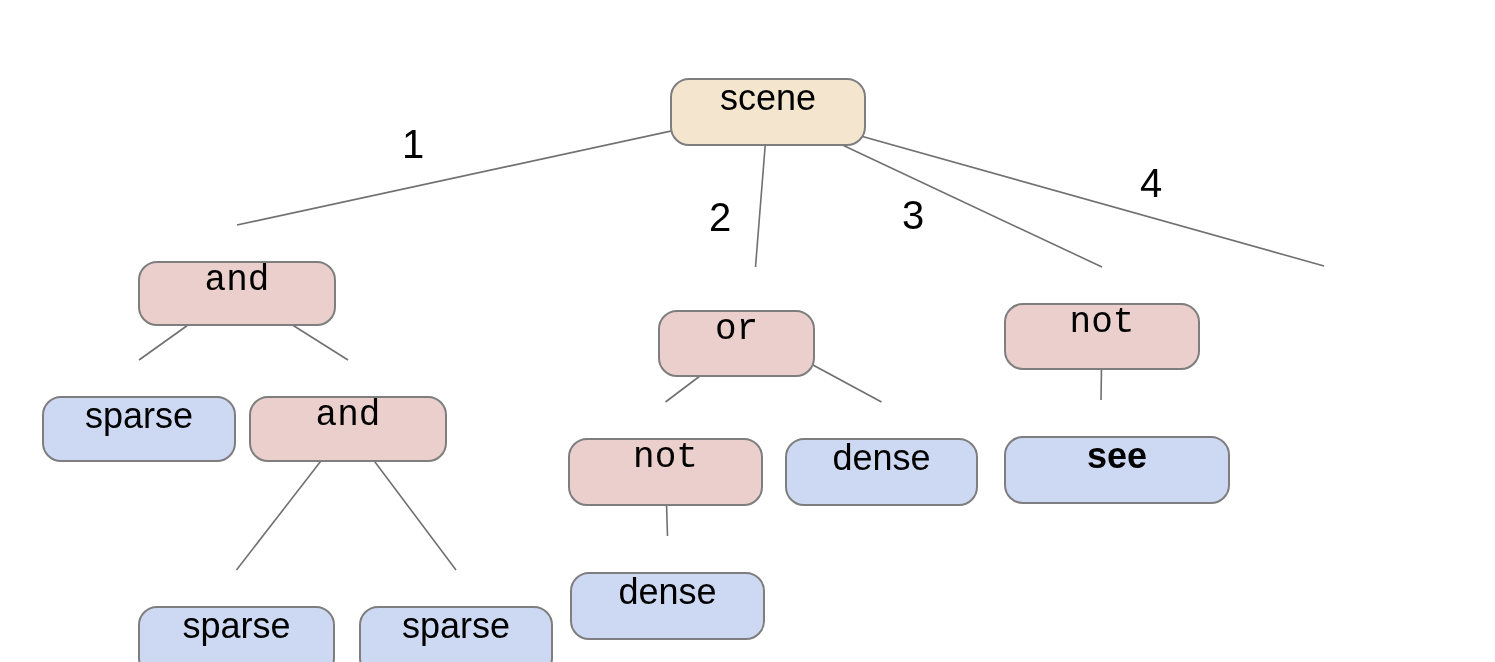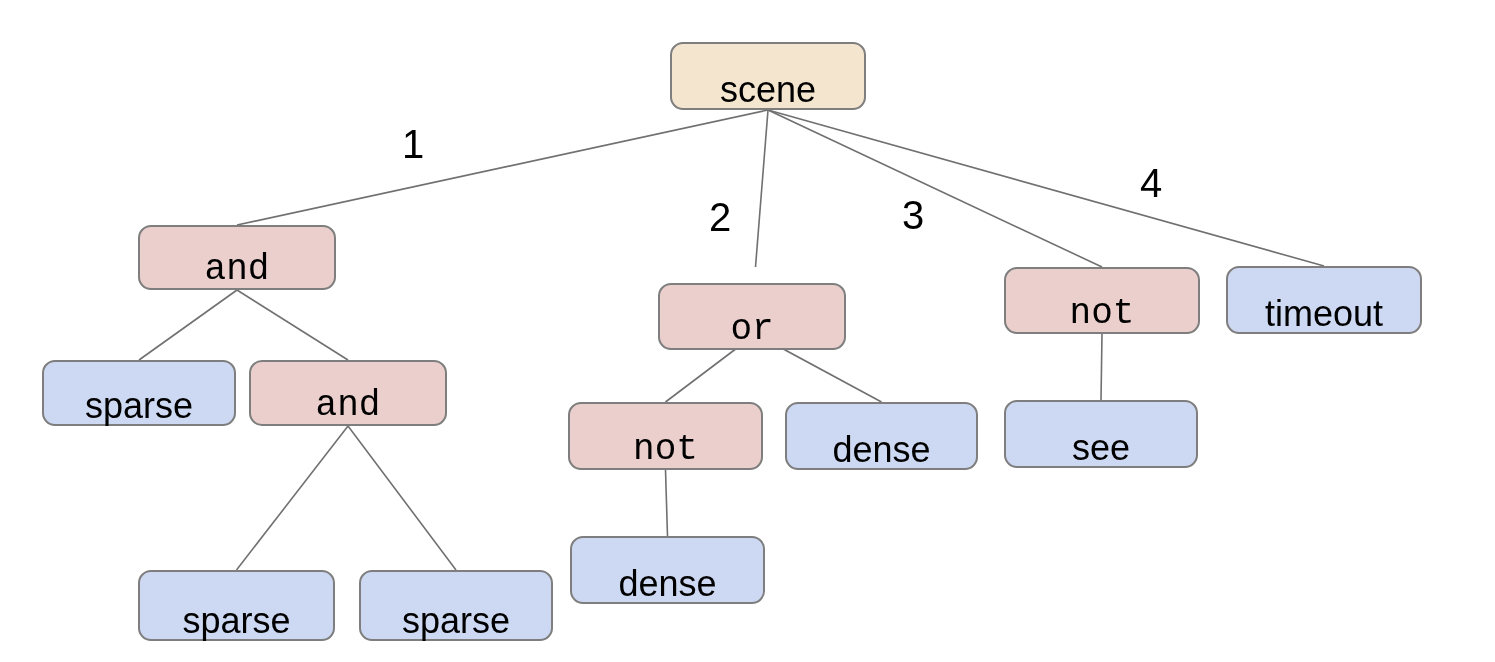--- a/index.html
+++ b/index.html
@@ -23,28 +23,29 @@
     height: 100%;
   }
   .edge-layer line {
     stroke: var(--edge-color, #707070);
     stroke-width: 1.6;
   }
   .node {
     position: absolute;
     box-sizing: border-box;
     border: 2px solid var(--border-color, #7e7e7e);
-    border-radius: 13px;
+    border-radius: 19px;
     display: flex;
-    align-items: flex-end;
+    align-items: flex-start;
     justify-content: center;
     font-size: 36px;
     color: var(--text-color, #000000);
     line-height: 1;
     white-space: nowrap;
+    margin-top: 36px;
   }
   .node.root     { background: var(--fill-root, #f4e6ce); }
   .node.operator { background: var(--fill-operator, #eacfcc); font-family: Liberation Mono, monospace; }
   .node.leaf     { background: var(--fill-leaf, #cdd9f2); }
   .edge-label {
     position: absolute;
     transform: translate(-50%, -50%);
     font-size: 40px;
     color: var(--text-color, #000000);
     line-height: 1;
@@ -71,42 +72,39 @@
 <div class="edge-label" style="left: 413px; top: 144px;">1</div>
     <div class="edge-label" style="left: 720px; top: 217px;">2</div>
     <div class="edge-label" style="left: 913px; top: 215px;">3</div>
     <div class="edge-label" style="left: 1151px; top: 183px;">4</div>
     <div class="node root" style="left: 670px; top: 42px; width: 196px; height: 68px;">
       <span>scene</span>
     </div>
     <div class="node operator" style="left: 138px; top: 225px; width: 198px; height: 65px;">
       <span>and</span>
     </div>
-    <div class="node operator" style="left: 658px; top: 283px; width: 188px; height: 67px;">
+    <div class="node operator" style="left: 658px; top: 274px; width: 157px; height: 67px;">
       <span>or</span>
     </div>
     <div class="node operator" style="left: 1004px; top: 267px; width: 196px; height: 67px;">
       <span>not</span>
-    </div>
-    <div class="node leaf" style="left: 1226px; top: 266px; width: 196px; height: 68px;">
-      <span>timeout</span>
     </div>
     <div class="node leaf" style="left: 42px; top: 360px; width: 194px; height: 66px;">
       <span>sparse</span>
     </div>
     <div class="node operator" style="left: 249px; top: 360px; width: 198px; height: 66px;">
       <span>and</span>
     </div>
     <div class="node operator" style="left: 568px; top: 402px; width: 195px; height: 68px;">
       <span>not</span>
     </div>
     <div class="node leaf" style="left: 785px; top: 402px; width: 193px; height: 68px;">
       <span>dense</span>
     </div>
-    <div class="node leaf" style="left: 1004px; top: 400px; width: 194px; height: 68px;">
+    <div class="node leaf" style="left: 1004px; top: 400px; width: 226px; height: 68px; font-weight: bold;">
       <span>see</span>
     </div>
     <div class="node leaf" style="left: 138px; top: 570px; width: 197px; height: 71px;">
       <span>sparse</span>
     </div>
     <div class="node leaf" style="left: 359px; top: 570px; width: 194px; height: 71px;">
       <span>sparse</span>
     </div>
     <div class="node leaf" style="left: 570px; top: 536px; width: 195px; height: 68px;">
       <span>dense</span>

